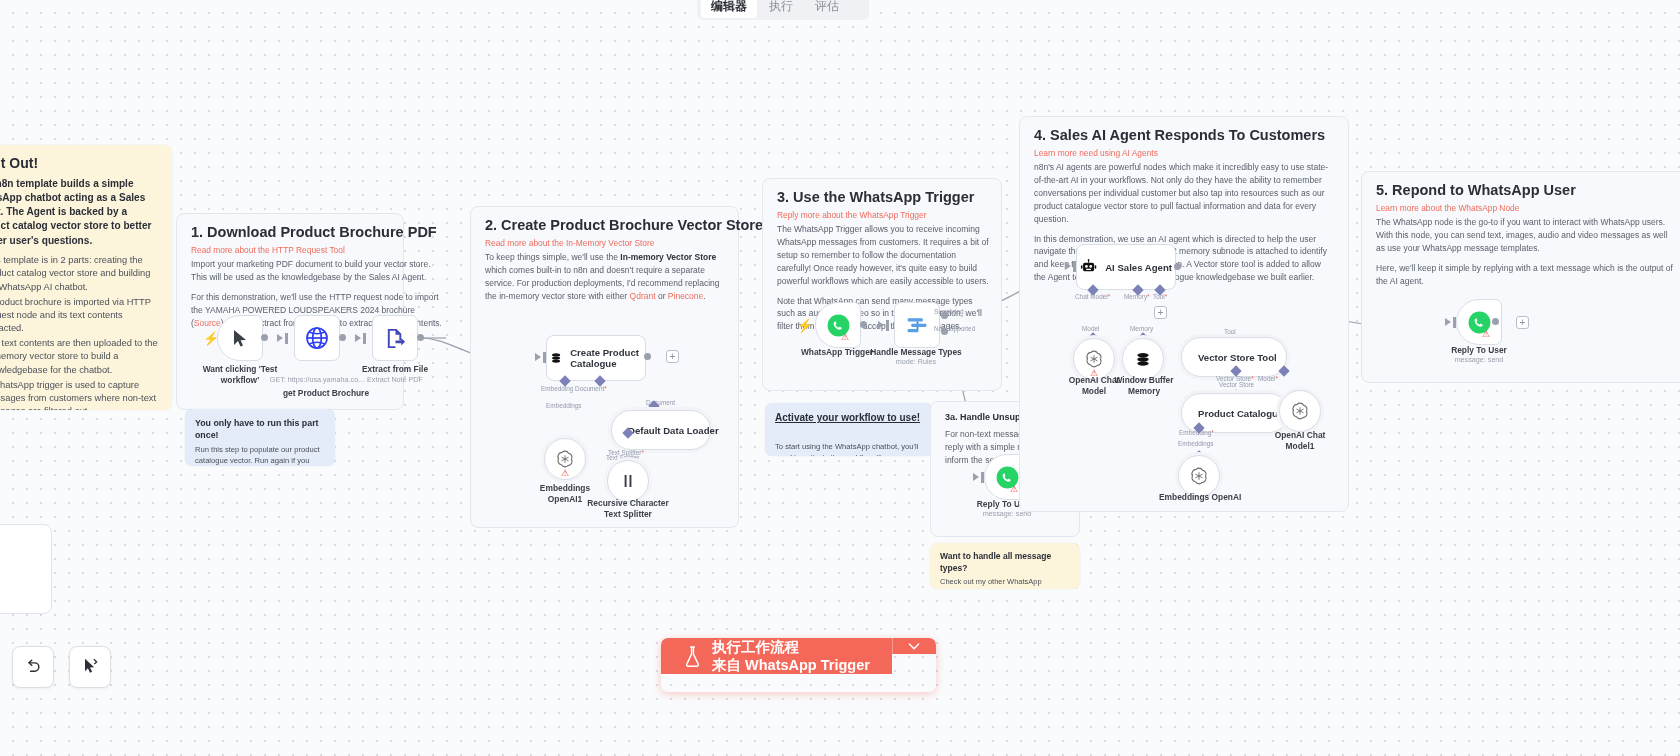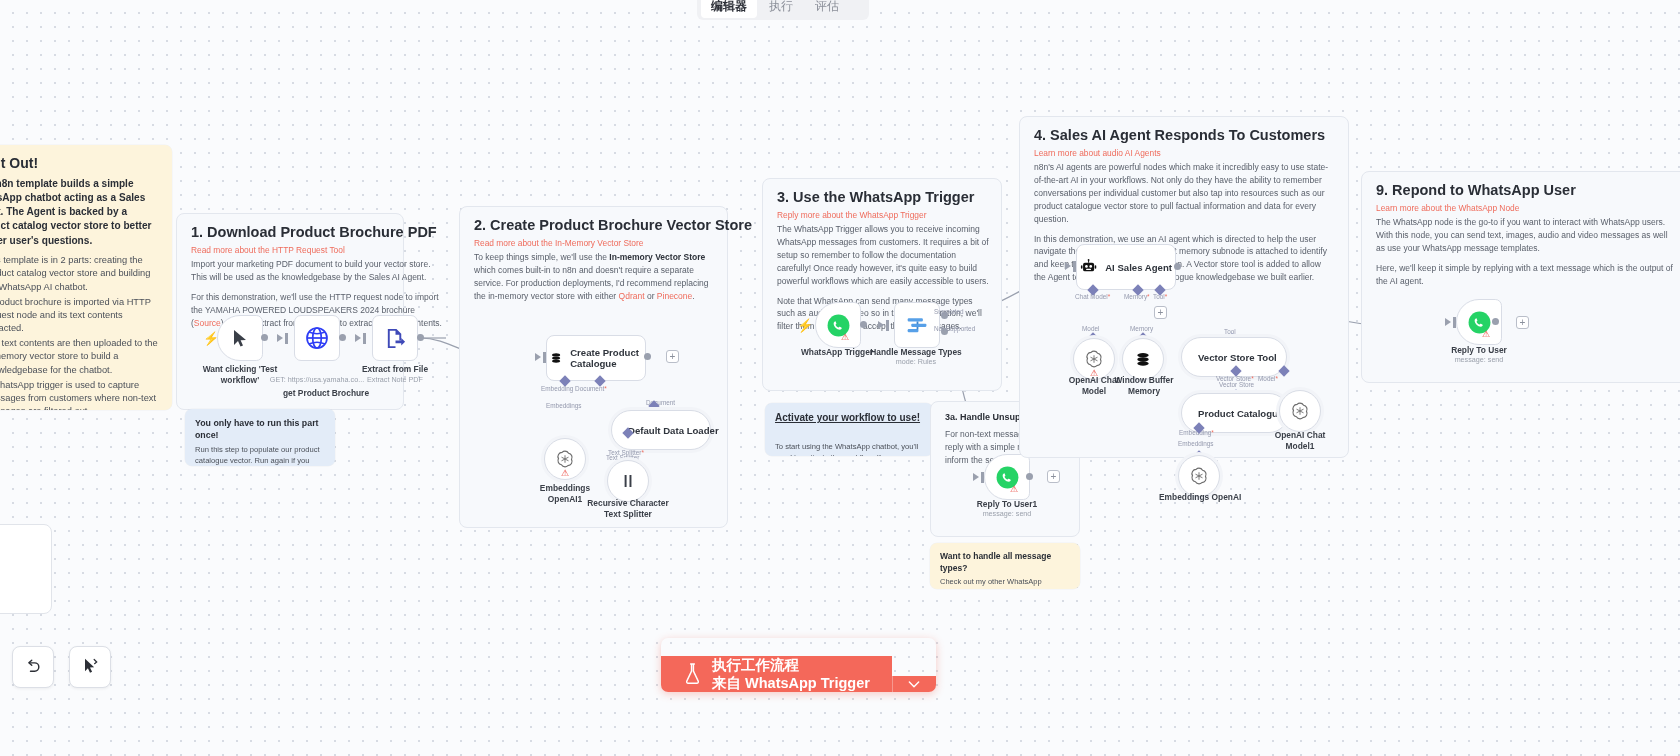--- a/index.html
+++ b/index.html
@@ -173,21 +173,21 @@
   .panel-card {
     position: absolute;
     background: #fff;
     border: 1px solid #e1e4ea;
     border-radius: 8px;
   }
 
   
   .exec {
     position: absolute;
-    display: flex; align-items: flex-end;
+    display: flex; align-items: flex-start;
     border-radius: 7px; overflow: hidden;
     box-shadow: 0 2px 8px rgba(240,100,80,0.32);
   }
   .exec .main {
     background: #f4685a;
     color: #fff;
     display: flex; align-items: center; gap: 10px;
     padding: 0 22px;
   }
   .exec .txt { display: flex; flex-direction: column; line-height: 1.25; }
@@ -304,21 +304,21 @@
   <div class="arrowbar" style="left:285px; top:333px;"></div>
   <div class="arrowin" style="left:277px; top:334px;"></div>
   <div class="arrowbar" style="left:363px; top:333px;"></div>
   <div class="arrowin" style="left:355px; top:334px;"></div>
 
   <div class="sticky blue" style="left:185px; top:409px; width:150px; height:57px; padding:8px 10px;">
     <div class="sub" style="margin:0 0 3px 0; font-size:8.8px;">You only have to run this part once!</div>
     <p style="font-size:7.6px; line-height:1.4;">Run this step to populate our product catalogue vector. Run again if you want to update the vector store with a new version.</p>
   </div>
 
-  <div class="group" style="left:459px; top:206px; width:269px; height:322px;">
+  <div class="group" style="left:470px; top:206px; width:269px; height:322px;">
     <div class="g-title">2. Create Product Brochure Vector Store</div>
     <div class="g-link">Read more about the In-Memory Vector Store</div>
     <div class="g-body" style="width:240px;">
       <p><span>To keep things simple, we'll use the </span><b>In-memory Vector Store</b><span> which comes built-in to n8n and doesn't require a separate service. For production deployments, I'd recommend replacing the in-memory vector store with either </span><a class="lnk">Qdrant</a><span> or </span><a class="lnk">Pinecone</a><span>.</span></p>
     </div>
   </div>
 
   <div class="node wide" style="left:546px; top:335px; width:100px;">
     <svg width="20" height="20" viewBox="0 0 24 24">
       <ellipse cx="12" cy="6" rx="8" ry="3.2" fill="#111"></ellipse>
@@ -434,23 +434,23 @@
   <div class="arrowbar" style="left:981px; top:472px;"></div>
   <div class="arrowin" style="left:973px; top:473px;"></div>
   <div class="dot" style="left:1026px; top:473px;"></div>
   <div class="plusbox" style="left:1047px; top:470px;">+</div>
 
   <div class="sticky yellow" style="left:930px; top:543px; width:150px; height:46px; padding:7px 10px;">
     <div class="sub" style="margin:0 0 3px 0; font-size:8.5px;">Want to handle all message types?</div>
     <p style="font-size:7.5px; line-height:1.4;"><span>Check out my other WhatsApp template in my creator page! </span></p>
   </div>
 
-  <div class="group" style="left:1019px; top:116px; width:330px; height:342px;">
+  <div class="group" style="left:1019px; top:116px; width:330px; height:396px;">
     <div class="g-title">4. Sales AI Agent Responds To Customers</div>
-    <div class="g-link">Learn more about audio AI Agents</div>
+    <div class="g-link">Learn more need using AI Agents</div>
     <div class="g-body" style="width:300px;">
       <p>n8n's AI agents are powerful nodes which make it incredibly easy to use state-of-the-art AI in your workflows. Not only do they have the ability to remember conversations per individual customer but also tap into resources such as our product catalogue vector store to pull factual information and data for every question.</p>
       <p>In this demonstration, we use an AI agent which is directed to help the user navigate the product brochure. A Chat memory subnode is attached to identify and keep track of the customer session. A Vector store tool is added to allow the Agent to tap into the product catalogue knowledgebase we built earlier.</p>
     </div>
   </div>
 
   <div class="node wide" style="left:1076px; top:244px; width:100px;">
     <svg width="22" height="22" viewBox="0 0 28 28">
       <rect x="5" y="7" width="18" height="14" rx="3" fill="#111"></rect>
       <circle cx="10.5" cy="13" r="2.2" fill="#fff"></circle>
@@ -537,21 +537,21 @@
 
   <div class="subnode" style="left:1178px; top:455px;">
     <svg width="20" height="20" viewBox="0 0 24 24">
       <path d="M12 2.6a5 5 0 0 1 4.3 2.5 5 5 0 0 1 3.5 7.4 5 5 0 0 1-4.3 7.5A5 5 0 0 1 12 21.4a5 5 0 0 1-4.3-2.5 5 5 0 0 1-3.5-7.4A5 5 0 0 1 8.5 4 5 5 0 0 1 12 2.6Z" fill="none" stroke="#6d6d6d" stroke-width="1.4"></path>
       <path d="M12 7.5v9 M7.8 9.8l8.4 4.4 M16.2 9.8l-8.4 4.4" stroke="#6d6d6d" stroke-width="1.1" fill="none"></path>
     </svg>
   </div>
   <div class="node-label" style="left:1159px; top:492px; width:80px;">Embeddings OpenAI</div>
 
   <div class="group" style="left:1361px; top:171px; width:330px; height:212px;">
-    <div class="g-title">9. Repond to WhatsApp User</div>
+    <div class="g-title">5. Repond to WhatsApp User</div>
     <div class="g-link">Learn more about the WhatsApp Node</div>
     <div class="g-body" style="width:300px;">
       <p>The WhatsApp node is the go-to if you want to interact with WhatsApp users. With this node, you can send text, images, audio and video messages as well as use your WhatsApp message templates.</p>
       <p>Here, we'll keep it simple by replying with a text message which is the output of the AI agent.</p>
     </div>
   </div>
   <div class="node sq roundL" style="left:1456px; top:299px;">
     <svg width="25" height="25" viewBox="0 0 32 32">
       <circle cx="16" cy="16" r="14" fill="#25D366"></circle>
       <path d="M11.2 10.6c.4-.1 1 .1 1.2.6l.8 1.8c.2.4.1.7-.2 1l-.6.7c-.2.2-.2.4-.1.6.6 1.3 1.9 2.6 3.2 3.2.2.1.4.1.6-.1l.7-.6c.3-.3.6-.4 1-.2l1.8.8c.5.2.7.8.6 1.2-.3 1-1.3 1.8-2.4 1.8-4 0-8-4-8-8 0-1.1.8-2.1 1.8-2.4Z" fill="#fff"></path>

